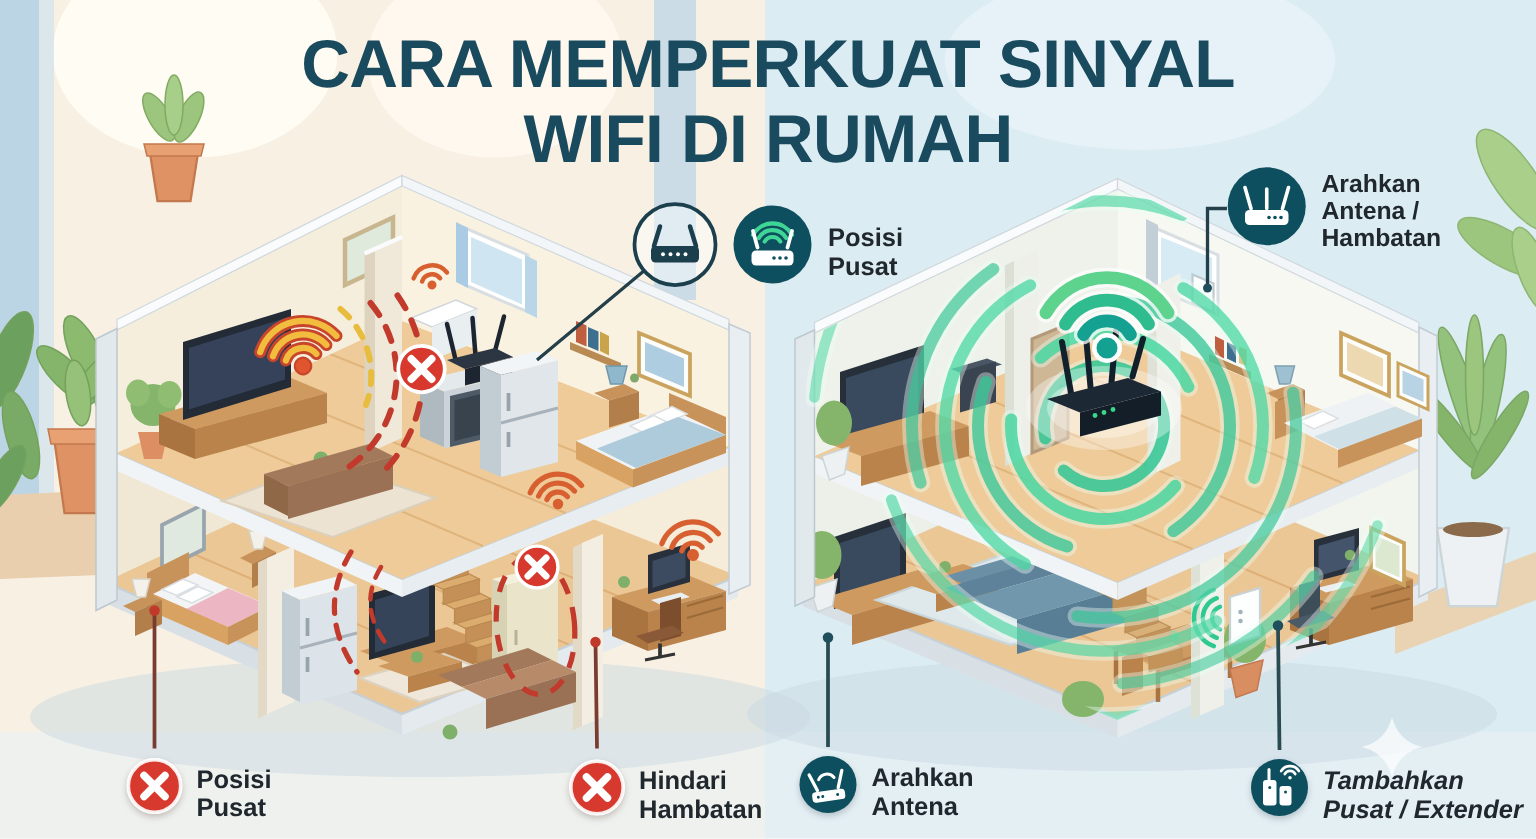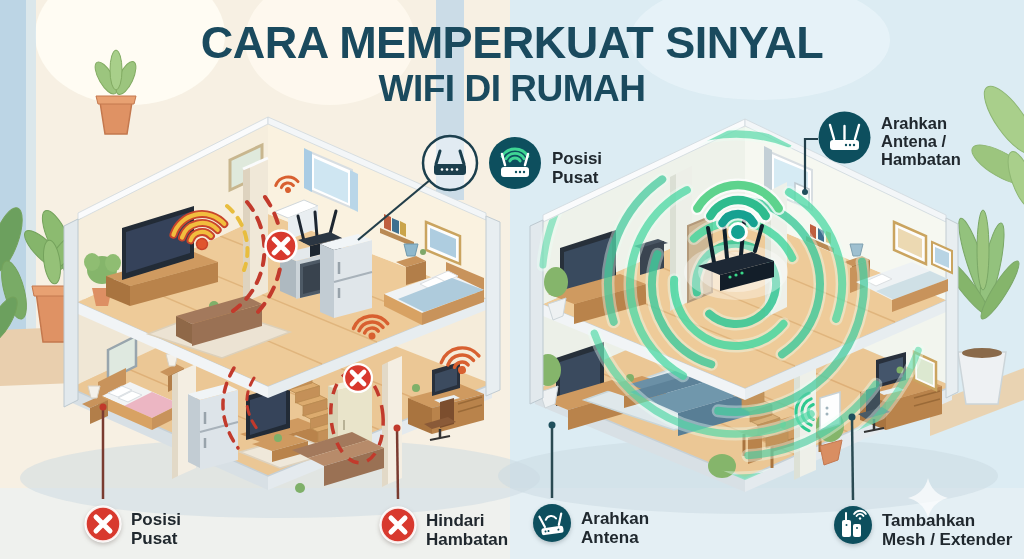--- a/index.html
+++ b/index.html
@@ -2,39 +2,39 @@
 <html><head>
 <meta charset="utf-8">
 <style>
   html,body{margin:0;padding:0;background:#ffffff;}
   .stage{position:relative;width:1024px;height:559px;overflow:hidden;
          font-family:"Liberation Sans", sans-serif;}
   .scene{position:absolute;left:0;top:0;z-index:0;}
   .title{position:absolute;left:0;top:18px;width:100%;text-align:center;z-index:2;
          color:#1a4a5e;font-weight:800;line-height:1.12;letter-spacing:-0.5px;}
   .title .t1{font-size:45px;}
-  .title .t2{font-size:37px;}
+  .title .t2{font-size:45px;}
   .callout{position:absolute;display:flex;align-items:center;z-index:3;}
   .co-label{font-weight:700;color:#20282e;font-size:17px;line-height:1.1;margin-left:9px;margin-top:12px;}
   .co-label span{display:block;}
   .co-label.small{font-size:16.5px;}
   .circle{border-radius:50%;flex:0 0 auto;display:block;}
   .c-outline{width:60px;height:60px;}
   .c-teal-lg{width:56px;height:56px;}
   .c-teal-md{width:55px;height:55px;}
   .c-red{width:38px;height:38px;filter:drop-shadow(0 2px 2px rgba(60,40,30,.25));}
   .c-teal-sm{width:40px;height:40px;filter:drop-shadow(0 2px 2px rgba(30,50,60,.25));}
   #co-top-mid{left:420px;top:133px;}
   #co-top-mid .gap{width:7px;flex:0 0 auto;}
   #co-top-right{left:817px;top:110px;align-items:flex-start;}
   #co-top-right .co-label{margin-top:4px;}
   #co-bottom-left{left:84px;top:499px;}
   #co-bottom-mid{left:379px;top:500px;}
   #co-bottom-antena{left:532px;top:498px;}
-  #co-bottom-mesh{left:833px;top:500px;}
+  #co-bottom-mesh{left:833px;top:500px;font-style:italic;}
 </style>
 </head>
 <body>
 
 <div class="stage">
 
 <svg class="scene" width="1024" height="559" viewBox="0 0 1024 559">
   <defs>
     <clipPath id="houseRclip">
           <polygon points="537,392 537,226 745,122 950,226 950,390 745,480"></polygon>
@@ -687,17 +687,17 @@
     <g fill="none" stroke="#ffffff" stroke-width="1.8" stroke-linecap="round">
       <path d="M 23.5,11 A 4 4 0 0 1 30.5,11"></path>
       <path d="M 21.1,9 A 7 7 0 0 1 32.9,9"></path>
     </g>
     <circle cx="27" cy="13.5" r="1.2" fill="#ffffff"></circle>
     <circle cx="13.5" cy="20" r="1" fill="#0d4f5e"></circle>
         <circle cx="24" cy="23" r="1" fill="#0d4f5e"></circle>
   </svg>
   <div class="co-label">
     <span>Tambahkan</span>
-    <span>Mesh / Extender</span>
+    <span>Pusat / Extender</span>
   </div>
 </div>
 
 </div>
 
 </body></html>

